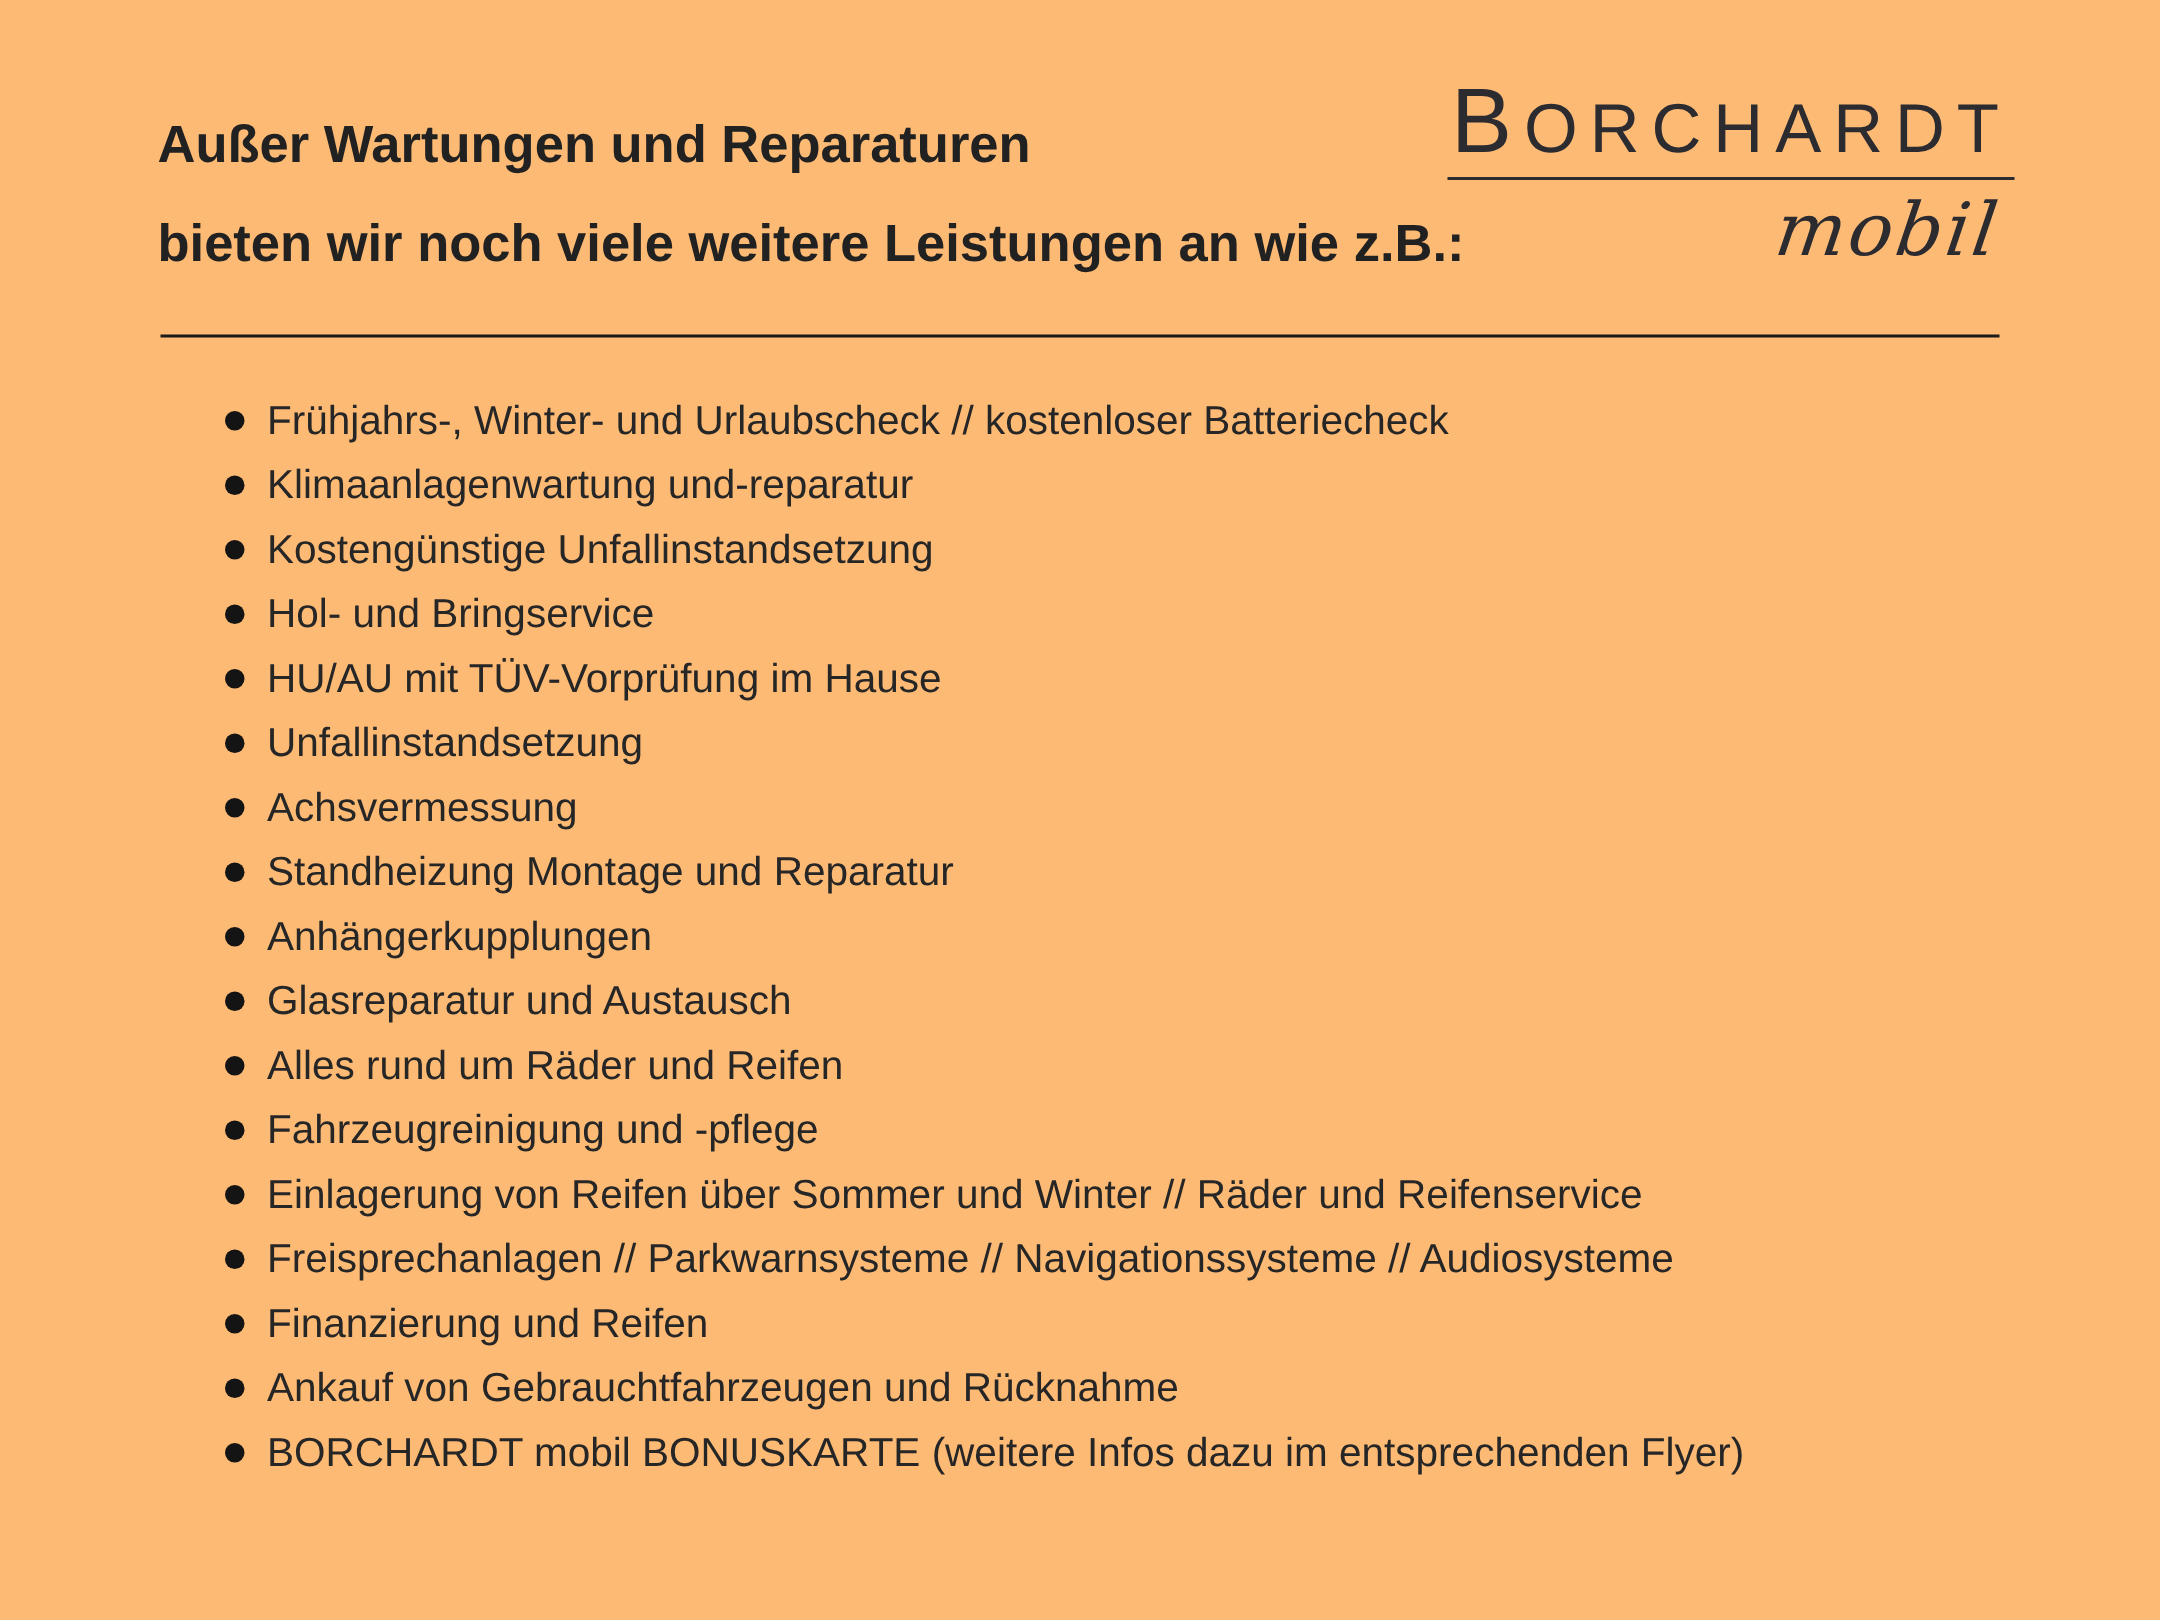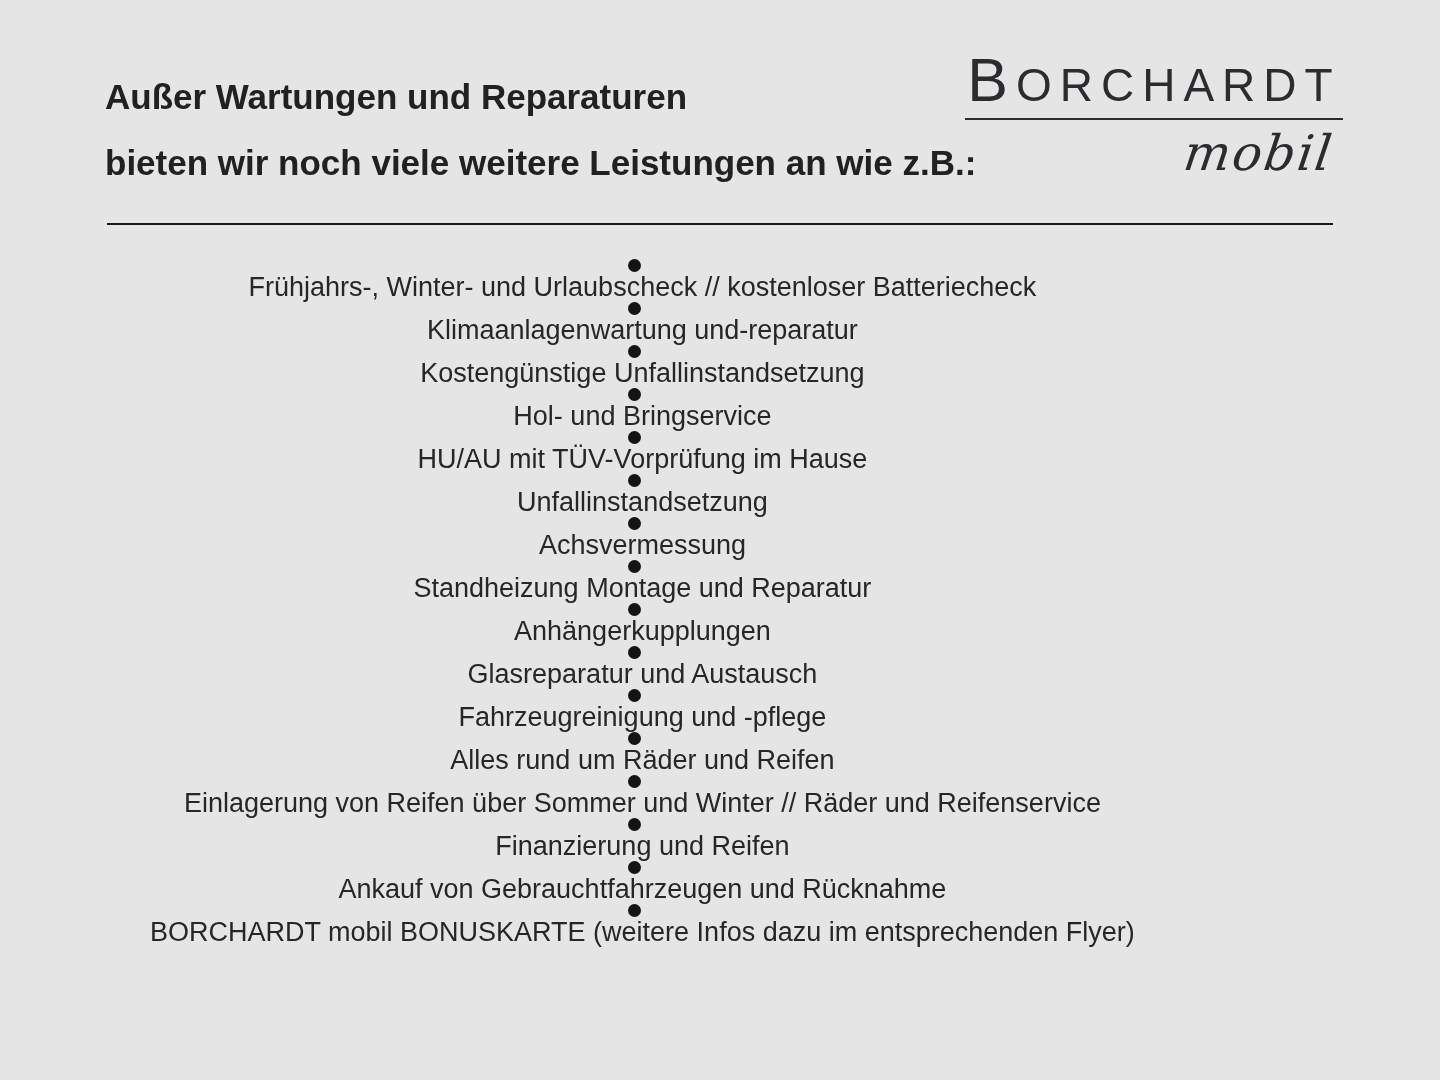--- a/index.html
+++ b/index.html
@@ -2,21 +2,21 @@
 <html><head>
 <meta charset="utf-8">
 <style>
   * { margin: 0; padding: 0; box-sizing: border-box; }
   html, body {
     width: 1440px; height: 1080px;
     background: #ffffff;
     font-family: "Liberation Sans", sans-serif;
     overflow: hidden;
   }
-  .page { position: relative; width: 1440px; height: 1080px; background:#e5e5e5; }
+  .page { position: relative; width: 1440px; height: 1080px; background:#fdba74; }
 
   
   .heading {
     position: absolute;
     left: 105px; top: 64px;
     color: #212121;
     font-size: 35px;
     font-weight: 700;
   }
   .heading .line { line-height: 66px; white-space: nowrap; }
@@ -72,21 +72,20 @@
     left: 150px; top: 259px;
     list-style: none;
   }
   .services li {
     display: flex;
     align-items: center;
     height: 43px;
     font-size: 27px;
     color: #262626;
     white-space: nowrap;
-    flex-direction: column;
   }
   .bullet {
     flex: 0 0 auto;
     width: 13px; height: 13px;
     border-radius: 50%;
     background: #141414;
     margin-right: 15px;
   }
 </style>
 </head>
@@ -143,29 +142,33 @@
       <li>
         <span class="bullet"></span>
         <span class="item-text">Anhängerkupplungen</span>
       </li>
       <li>
         <span class="bullet"></span>
         <span class="item-text">Glasreparatur und Austausch</span>
       </li>
       <li>
         <span class="bullet"></span>
+        <span class="item-text">Alles rund um Räder und Reifen</span>
+      </li>
+      <li>
+        <span class="bullet"></span>
         <span class="item-text">Fahrzeugreinigung und -pflege</span>
       </li>
       <li>
         <span class="bullet"></span>
-        <span class="item-text">Alles rund um Räder und Reifen</span>
+        <span class="item-text">Einlagerung von Reifen über Sommer und Winter // Räder und Reifenservice</span>
       </li>
       <li>
         <span class="bullet"></span>
-        <span class="item-text">Einlagerung von Reifen über Sommer und Winter // Räder und Reifenservice</span>
+        <span class="item-text">Freisprechanlagen // Parkwarnsysteme // Navigationssysteme // Audiosysteme</span>
       </li>
       <li>
         <span class="bullet"></span>
         <span class="item-text">Finanzierung und Reifen</span>
       </li>
       <li>
         <span class="bullet"></span>
         <span class="item-text">Ankauf von Gebrauchtfahrzeugen und Rücknahme</span>
       </li>
       <li>

